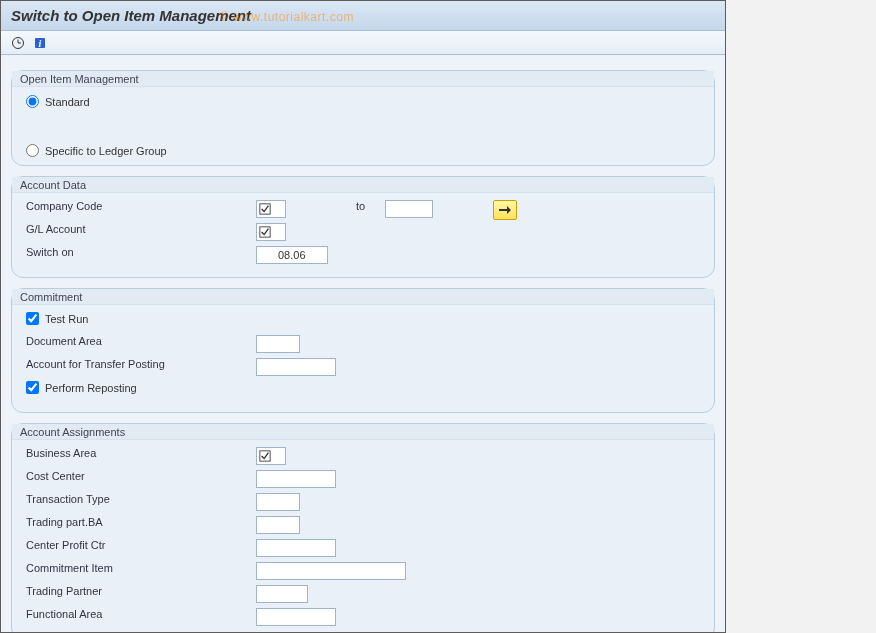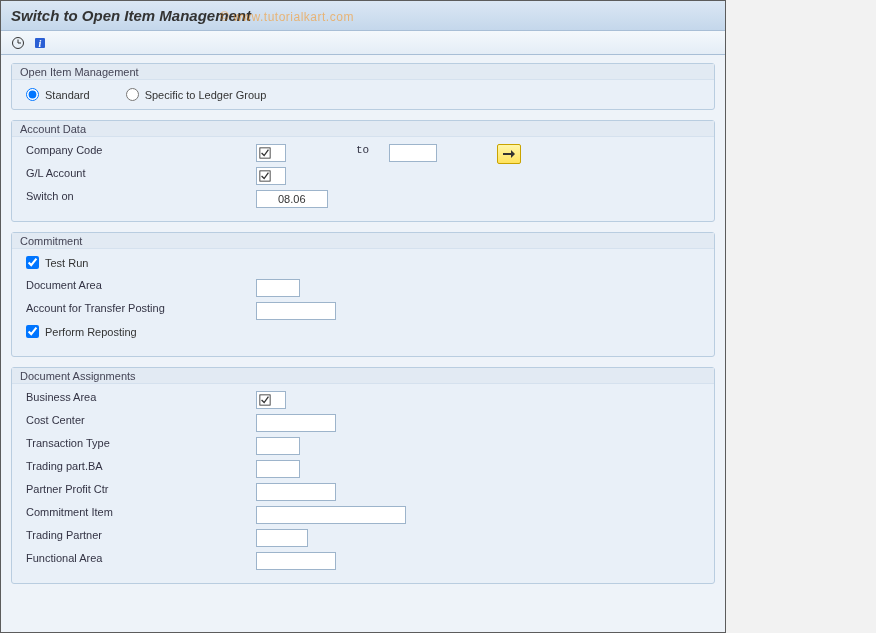--- a/index.html
+++ b/index.html
@@ -41,39 +41,41 @@
     .main-area {
       background: #eef3f9;
       padding: 8px 10px 0 10px;
       height: calc(100% - 54px);
       overflow: hidden;
       position: relative;
     }
     .group {
       border: 1px solid #b9cde0;
       background: #e9f0f8;
-      border-radius: 3px;
+      border-radius: 12px;
       margin-bottom: 10px;
       padding: 0;
+      margin-top: 7px;
     }
     .group-title {
       font-size: 11px;
       color: #445;
       padding: 2px 8px 1px 8px;
       background: #e2eaf3;
       border-bottom: 1px solid #d5e1ee;
     }
     .group-body {
       padding: 6px 10px 8px 14px;
     }
     .radio-row {
       display: flex;
       align-items: flex-start;
       padding: 8px 14px;
       gap: 36px;
+      flex-direction: column;
     }
     .radio {
       display: inline-flex;
       align-items: center;
       gap: 6px;
       cursor: pointer;
     }
     .radio input { cursor: pointer; }
     .field-row {
       display: flex;
@@ -104,21 +106,20 @@
       border: 1px solid #9db4cb;
       width: 30px; height: 18px;
       display: inline-flex;
       align-items: center; justify-content: flex-start;
       padding-left: 2px;
     }
     .selind svg { width: 12px; height: 12px; }
     .to-label {
       margin: 0 20px 0 70px;
       color: #334;
-      font-family: Liberation Mono, monospace;
     }
     .multisel-btn {
       width: 24px; height: 20px;
       background: linear-gradient(#fff6a8, #ffe25c);
       border: 1px solid #c9a300;
       border-radius: 2px;
       display: inline-flex;
       align-items: center; justify-content: center;
       margin-left: 60px;
       cursor: pointer;
@@ -240,21 +241,21 @@
         <div class="field-row">
           <label class="chk">
             <input type="checkbox" checked="" style="">
             <span>Perform Reposting</span>
           </label>
         </div>
       </div>
     </div>
 
     <div class="group">
-      <div class="group-title">Document Assignments</div>
+      <div class="group-title">Account Assignments</div>
       <div class="group-body">
         <div class="field-row">
           <span class="field-label">Business Area</span>
           <span class="selind">
             <svg viewBox="0 0 14 14">
                 <rect x="1" y="1" width="12" height="12" fill="none" stroke="#333" stroke-width="1"></rect>
                 <path d="M3 7 L6 10 L11 3" fill="none" stroke="#333" stroke-width="1.5"></path>
               </svg>
           </span>
         </div>
@@ -264,21 +265,21 @@
         </div>
         <div class="field-row">
           <span class="field-label">Transaction Type</span>
           <input class="txt w-xs" value="" style="">
         </div>
         <div class="field-row">
           <span class="field-label">Trading part.BA</span>
           <input class="txt w-xs" value="" style="">
         </div>
         <div class="field-row">
-          <span class="field-label">Partner Profit Ctr</span>
+          <span class="field-label">Center Profit Ctr</span>
           <input class="txt w-md" value="" style="">
         </div>
         <div class="field-row">
           <span class="field-label">Commitment Item</span>
           <input class="txt w-lg" value="" style="">
         </div>
         <div class="field-row">
           <span class="field-label">Trading Partner</span>
           <input class="txt" style="width: 52px;" value="">
         </div>

